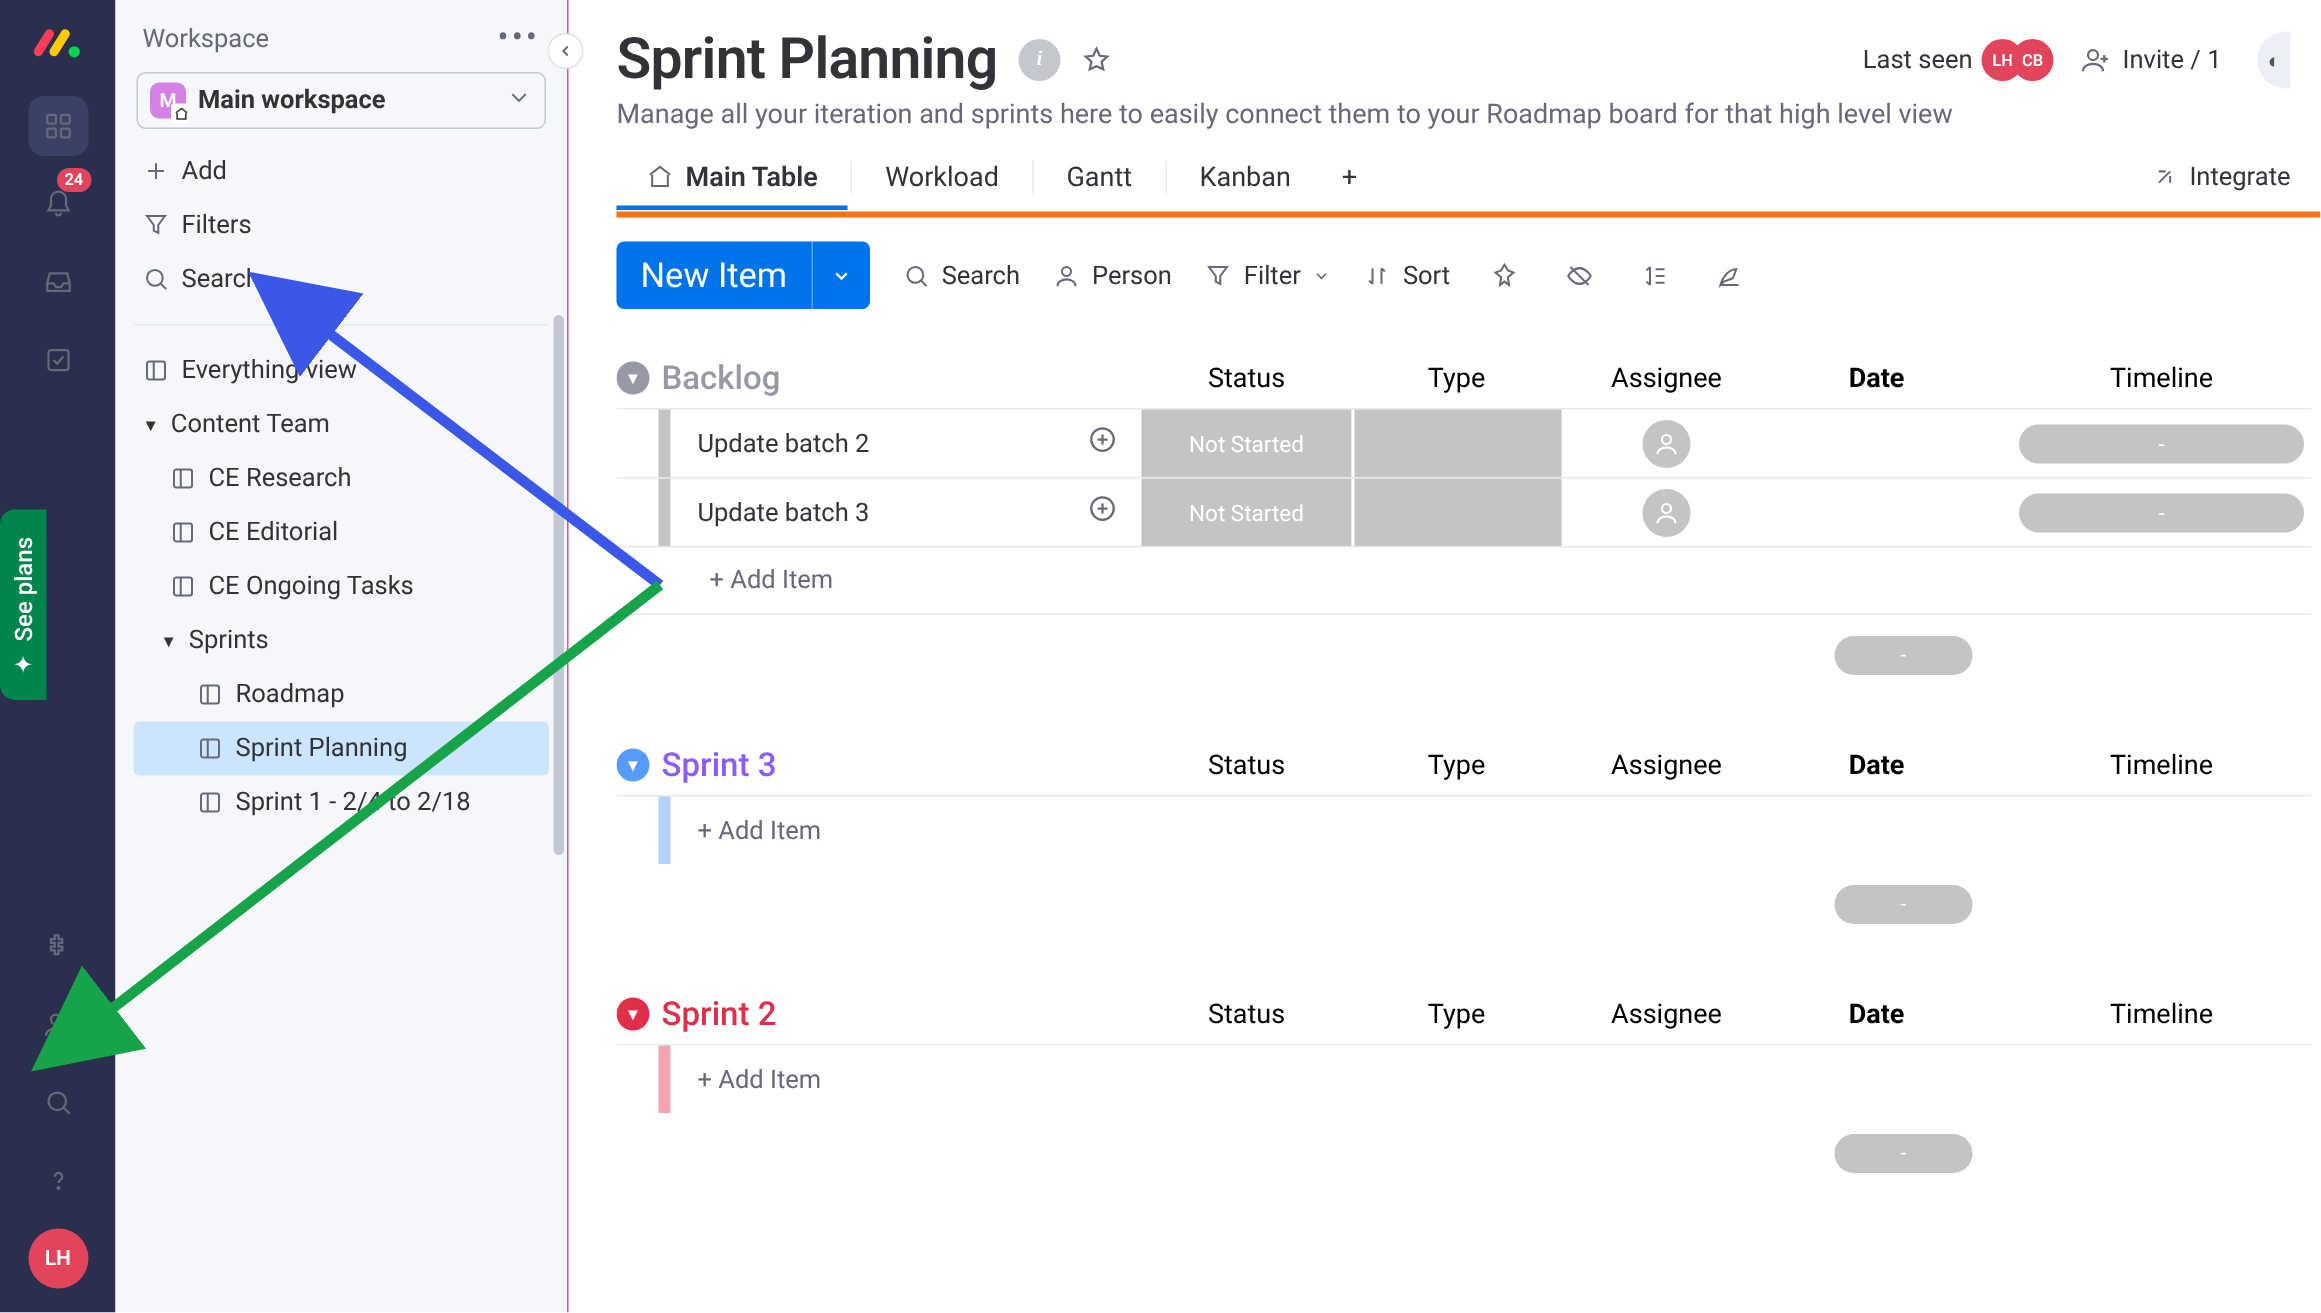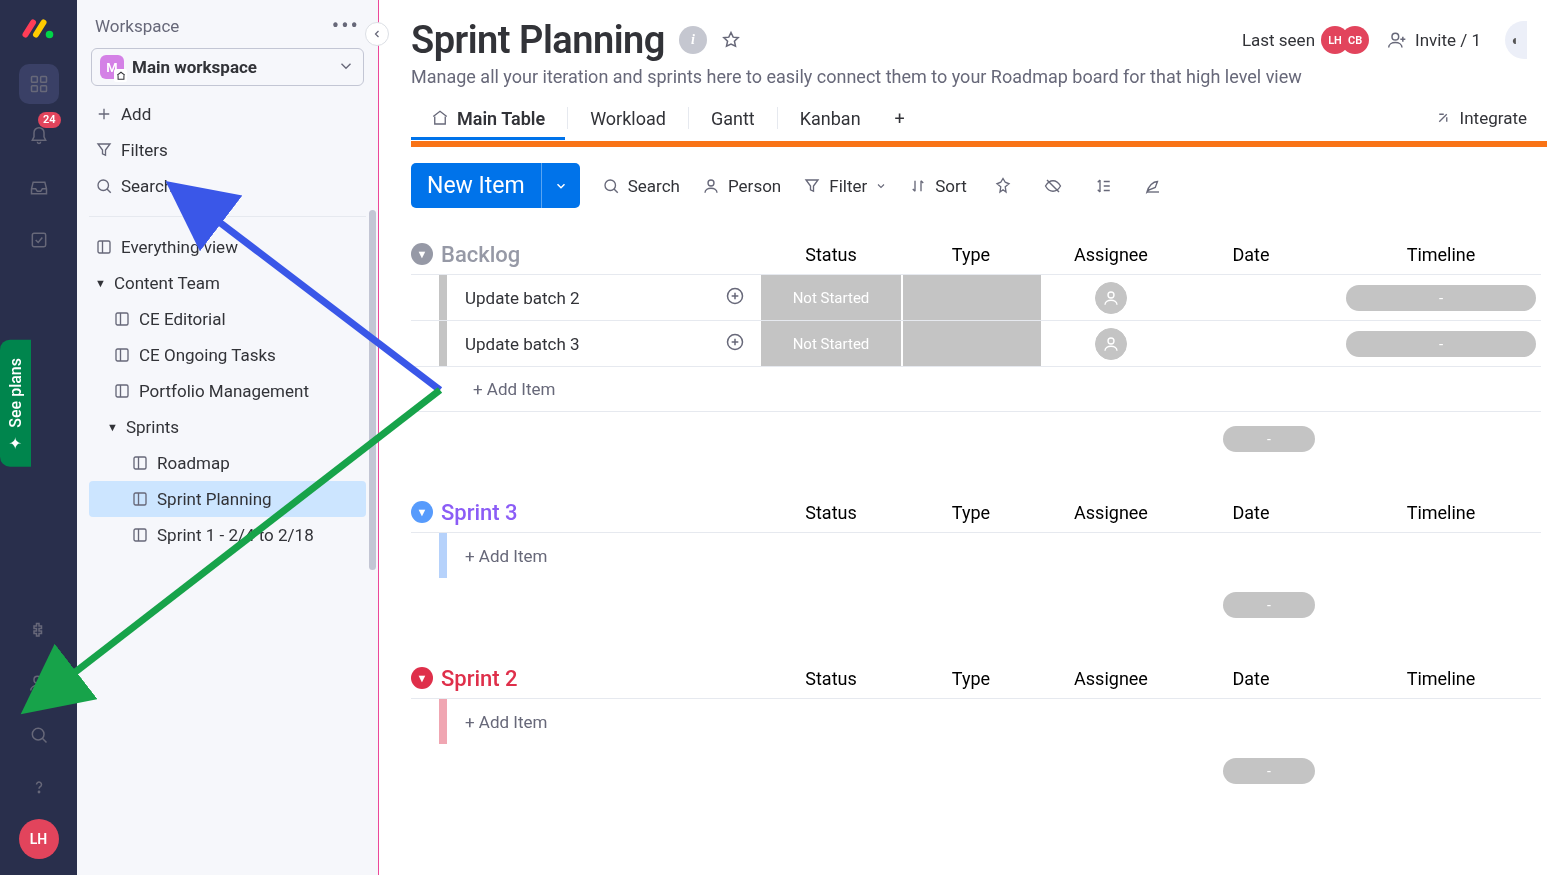--- a/index.html
+++ b/index.html
@@ -48,21 +48,21 @@
   .header-ic.info { background:#c5c7d0; color:#fff; font-size:14px; font-weight:700; font-family:Georgia, serif; font-style:italic; }
   .header-right { margin-left:auto; display:flex; align-items:center; gap:18px; }
   .last-seen { display:flex; align-items:center; gap:6px; font-size:17px; color:#323338; }
   .av-chip { width:28px; height:28px; border-radius:50%; color:#fff; font-size:11px; font-weight:600; display:flex; align-items:center; justify-content:center; }
   .av-stack { display:flex; }
   .av-stack .av-chip + .av-chip { margin-left:-8px; }
   .invite { display:flex; align-items:center; gap:8px; font-size:17px; color:#323338; cursor:pointer; }
   .activity-half { width:22px; height:38px; border-radius:19px 0 0 19px; background:#eceff8; display:flex; align-items:center; justify-content:center; color:#555; margin-left:6px; }
   .subtitle { color:#676879; font-size:18px; margin-top:4px; padding-right:30px; }
 
-  .tabs { display:flex; align-items:center; margin-top:18px; border-bottom:6px solid #f97316; padding-right:20px; }
+  .tabs { display:flex; align-items:center; margin-top:18px; border-bottom:4px solid #f97316; padding-right:20px; }
   .tab { padding:0 20px 10px 20px; font-size:18px; color:#323338; cursor:pointer; position:relative; display:flex; align-items:center; gap:8px; }
   .tab.active { font-weight:600; }
   .tab.active::after { content:""; position:absolute; left:0; right:0; bottom:-1px; height:3px; background:#0073ea; }
   .tab-sep { width:1px; height:22px; background:#e6e9ef; margin:0 2px 10px 2px; align-self:center; }
   .tab-add { width:26px; height:26px; display:flex; align-items:center; justify-content:center; font-size:18px; color:#323338; margin-left:6px; margin-bottom:10px; cursor:pointer; }
   .tabs-right { margin-left:auto; display:flex; align-items:center; gap:10px; padding-bottom:10px; }
   .integrate { display:flex; align-items:center; gap:8px; font-size:17px; cursor:pointer; }
 
   .toolbar { display:flex; align-items:center; gap:22px; padding:16px 0 18px 0; }
   .btn-primary { display:flex; align-items:center; background:#0073ea; color:#fff; border-radius:5px; overflow:hidden; cursor:pointer; font-size:23px; }
@@ -74,21 +74,21 @@
   .board-body { flex:1; overflow:auto; padding-right:6px; }
   .group { margin-top:8px; margin-bottom:40px; }
   .group-header { display:flex; align-items:center; height:40px; }
   .gh-toggle { width:22px; height:22px; border-radius:50%; display:flex; align-items:center; justify-content:center; color:#fff; font-size:11px; margin-right:8px; }
   .gh-name { font-size:22px; font-weight:500; }
   .gh-cols { display:flex; margin-left:auto; color:#000000; font-size:18px; }
   .col { text-align:center; }
   .col-status { width:140px; }
   .col-type   { width:140px; }
   .col-assn   { width:140px; }
-  .col-date   { width:140px; }
+  .col-date   { width:140px;font-weight:bold; }
   .col-tl     { width:200px; margin-left:20px; }
 
   .row { display:flex; align-items:center; height:46px; border-top:1px solid #e6e9ef; }
   .row:last-child { border-bottom:1px solid #e6e9ef; }
   .row .bar { width:8px; align-self:stretch; margin-left:28px; }
   .row .cell-name { flex:1; padding-left:18px; font-size:17px; display:flex; align-items:center; }
   .chat-ic { margin-left:auto; margin-right:16px; color:#9699a6; cursor:pointer; }
   .cell { height:100%; display:flex; align-items:center; justify-content:center; font-size:15px; }
   .cell.status { width:140px; background:#c4c4c4; color:#fff; }
   .cell.type-empty { width:140px; background:#c4c4c4; border-left:2px solid #fff; }
@@ -244,39 +244,39 @@
     <span class="tri">▼</span>
     <span>Content Team</span>
   </div>
   <div class="sb-item sb-sub">
     <span class="ic">
         <svg class="ic18" viewBox="0 0 24 24">
           <rect x="4" y="4" width="16" height="16" rx="2"></rect>
           <path d="M10 4v16"></path>
         </svg>
       </span>
+    <span>CE Research</span>
+  </div>
+  <div class="sb-item sb-sub">
+    <span class="ic">
+        <svg class="ic18" viewBox="0 0 24 24">
+          <rect x="4" y="4" width="16" height="16" rx="2"></rect>
+          <path d="M10 4v16"></path>
+        </svg>
+      </span>
     <span>CE Editorial</span>
   </div>
   <div class="sb-item sb-sub">
     <span class="ic">
         <svg class="ic18" viewBox="0 0 24 24">
           <rect x="4" y="4" width="16" height="16" rx="2"></rect>
           <path d="M10 4v16"></path>
         </svg>
       </span>
     <span>CE Ongoing Tasks</span>
-  </div>
-  <div class="sb-item sb-sub">
-    <span class="ic">
-        <svg class="ic18" viewBox="0 0 24 24">
-          <rect x="4" y="4" width="16" height="16" rx="2"></rect>
-          <path d="M10 4v16"></path>
-        </svg>
-      </span>
-    <span>Portfolio Management</span>
   </div>
 
   <div class="sb-group sb-sub" style="padding-left:18px">
     <span class="tri">▼</span>
     <span>Sprints</span>
   </div>
   <div class="sb-item sb-sub2">
     <span class="ic">
         <svg class="ic18" viewBox="0 0 24 24">
           <rect x="4" y="4" width="16" height="16" rx="2"></rect>

